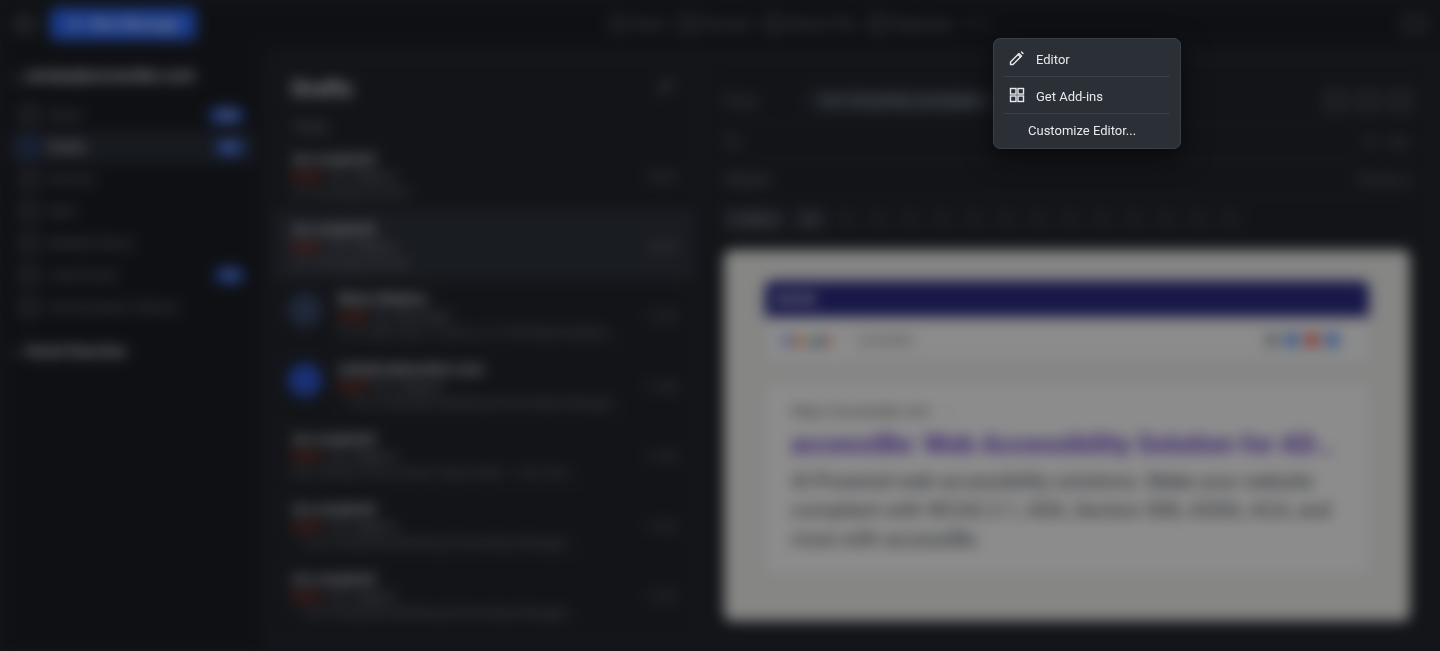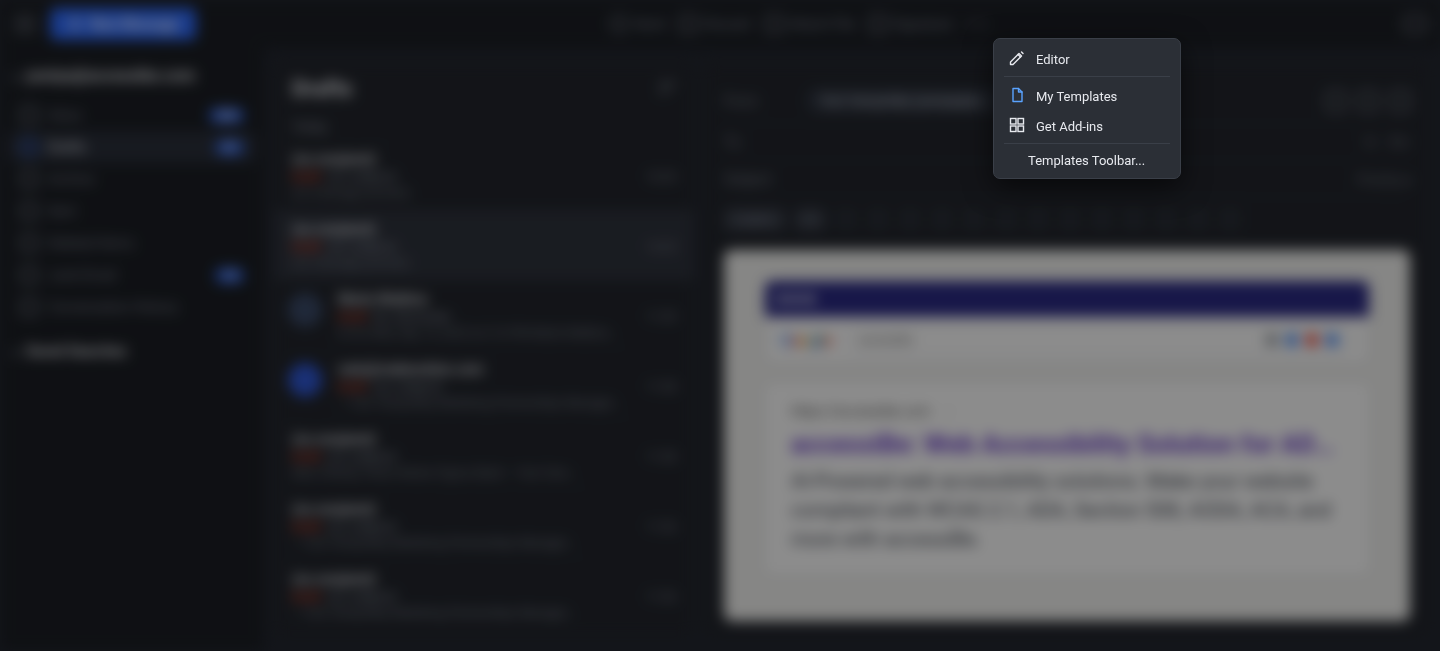--- a/index.html
+++ b/index.html
@@ -437,35 +437,26 @@
           <path d="M2.5 13 11 4.5l2.5 2.5L5 15.5H2.5V13z"></path>
           <path d="M10 5.5l2.5 2.5"></path>
           <path d="M13.5 3l1.5 1.5"></path>
         </svg>
     </span>
     <span>Editor</span>
   </div>
   <div class="ctx-sep"></div>
   <div class="ctx-item">
     <span class="ctx-icon">
-      <svg viewBox="0 0 18 18" fill="none" stroke="#5aa3ff" stroke-width="1.4" stroke-linecap="round" stroke-linejoin="round">
-          <path d="M5 2.5h5.5L14 6v9.5H5z"></path>
-          <path d="M10.5 2.5V6H14"></path>
-        </svg>
-    </span>
-    <span>My Templates</span>
-  </div>
-  <div class="ctx-item">
-    <span class="ctx-icon">
       <svg viewBox="0 0 18 18" fill="none" stroke="#e7e9ee" stroke-width="1.4">
           <rect x="2.5" y="2.5" width="5.5" height="5.5"></rect>
           <rect x="10" y="2.5" width="5.5" height="5.5"></rect>
           <rect x="2.5" y="10" width="5.5" height="5.5"></rect>
           <rect x="10" y="10" width="5.5" height="5.5"></rect>
         </svg>
     </span>
     <span>Get Add-ins</span>
   </div>
   <div class="ctx-sep"></div>
   <div class="ctx-item ctx-noicon">
-    <span>Templates Toolbar...</span>
+    <span>Customize Editor...</span>
   </div>
 </div>
 
 </body></html>

